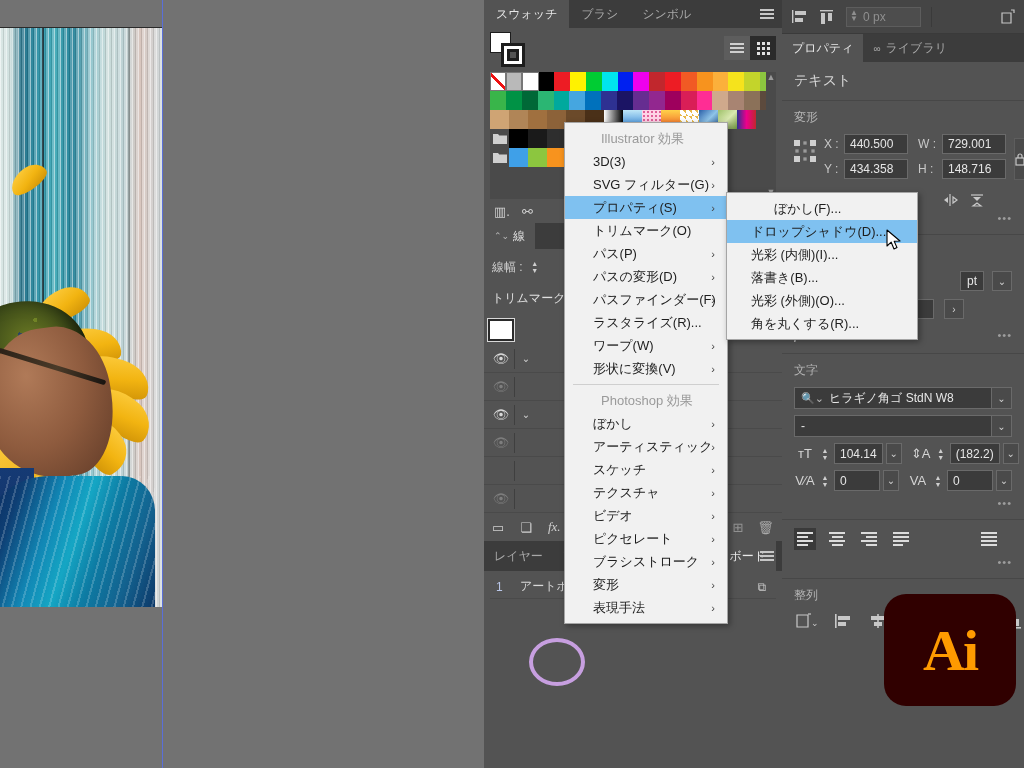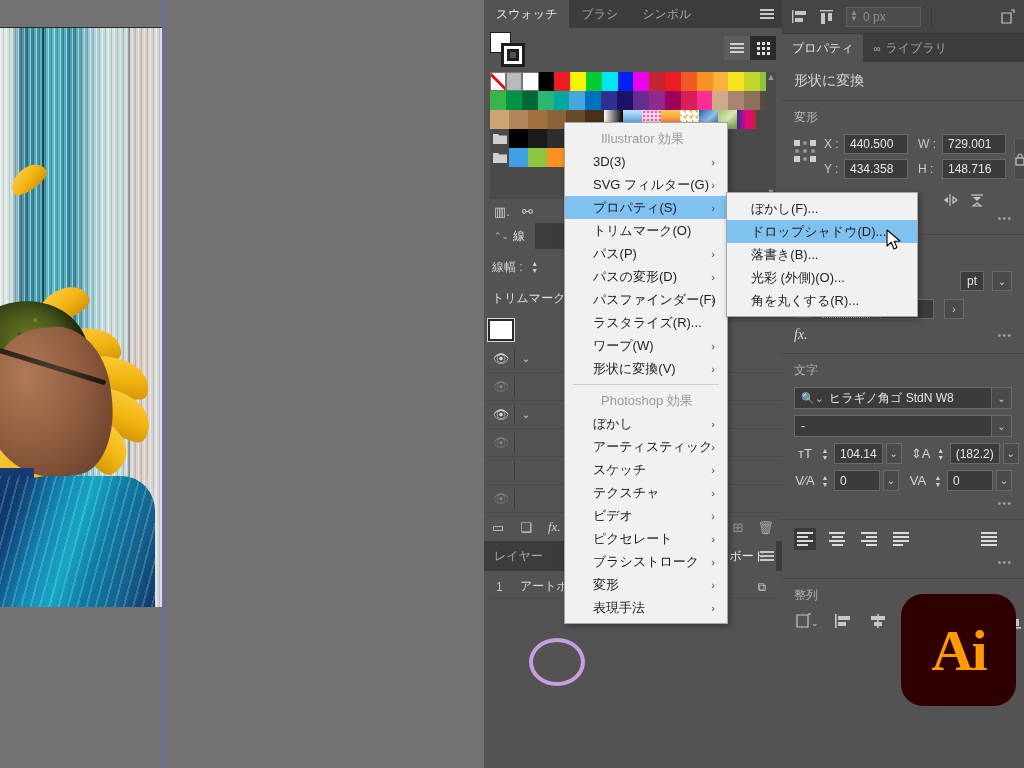--- a/index.html
+++ b/index.html
@@ -350,21 +350,21 @@
   .align-row { display:flex; gap: 10px; align-items:center; }
   .align-btn {
     width: 22px; height: 22px; display:flex; flex-direction:column;
     align-items:center; justify-content:center; gap:2px;
   }
   .align-btn.active { background: #3a3a3a; }
   .align-btn span { display:block; height: 2px; background:#dcdcdc; }
 
   .ai-logo {
     position: absolute; right: 8px; bottom: 62px;
-    width: 115px; height: 112px; border-radius: 22px;
+    width: 132px; height: 112px; border-radius: 22px;
     background: #300000;
     display:flex; align-items:center; justify-content:center;
     color:#ff9a00; font-size: 58px; font-weight: bold;
     font-family: "Liberation Serif", serif;
     letter-spacing: -2px;
     z-index: 30;
   }
 
   
   .fx-highlight {
@@ -671,21 +671,21 @@
     <div class="rp-tabbar">
       <div class="rp-tab active">
         <span>プロパティ</span>
       </div>
       <div class="rp-tab">
         <span style="font-size:10px;">∞</span>
         <span>ライブラリ</span>
       </div>
     </div>
 
-    <div class="rp-title">形状に変換</div>
+    <div class="rp-title">テキスト</div>
 
     <div class="rp-section">
       <div class="rp-sec-title">変形</div>
       <div class="xf-grid">
         <div class="anchor-grid">
           <i></i>
             <i class="sm"></i>
             <i></i>
           <i class="sm"></i>
             <i class="sm"></i>
@@ -977,25 +977,28 @@
       <span>変形</span>
       <span class="ctx-arrow">›</span>
     </div>
     <div class="ctx-item">
       <span>表現手法</span>
       <span class="ctx-arrow">›</span>
     </div>
   </div>
 
   <div class="ctx" style="left:726px; top:192px; width:192px;">
-    <div class="ctx-item" style="padding-left:24px;">
+    <div class="ctx-item" style="padding-left:24px;margin-left:23px;">
       <span>ぼかし(F)...</span>
     </div>
     <div class="ctx-item selected" style="padding-left:24px;">
       <span>ドロップシャドウ(D)...</span>
+    </div>
+    <div class="ctx-item" style="padding-left:24px;">
+      <span>光彩 (内側)(I)...</span>
     </div>
     <div class="ctx-item" style="padding-left:24px;">
       <span>落書き(B)...</span>
     </div>
     <div class="ctx-item" style="padding-left:24px;">
       <span>光彩 (外側)(O)...</span>
     </div>
     <div class="ctx-item" style="padding-left:24px;">
       <span>角を丸くする(R)...</span>
     </div>

